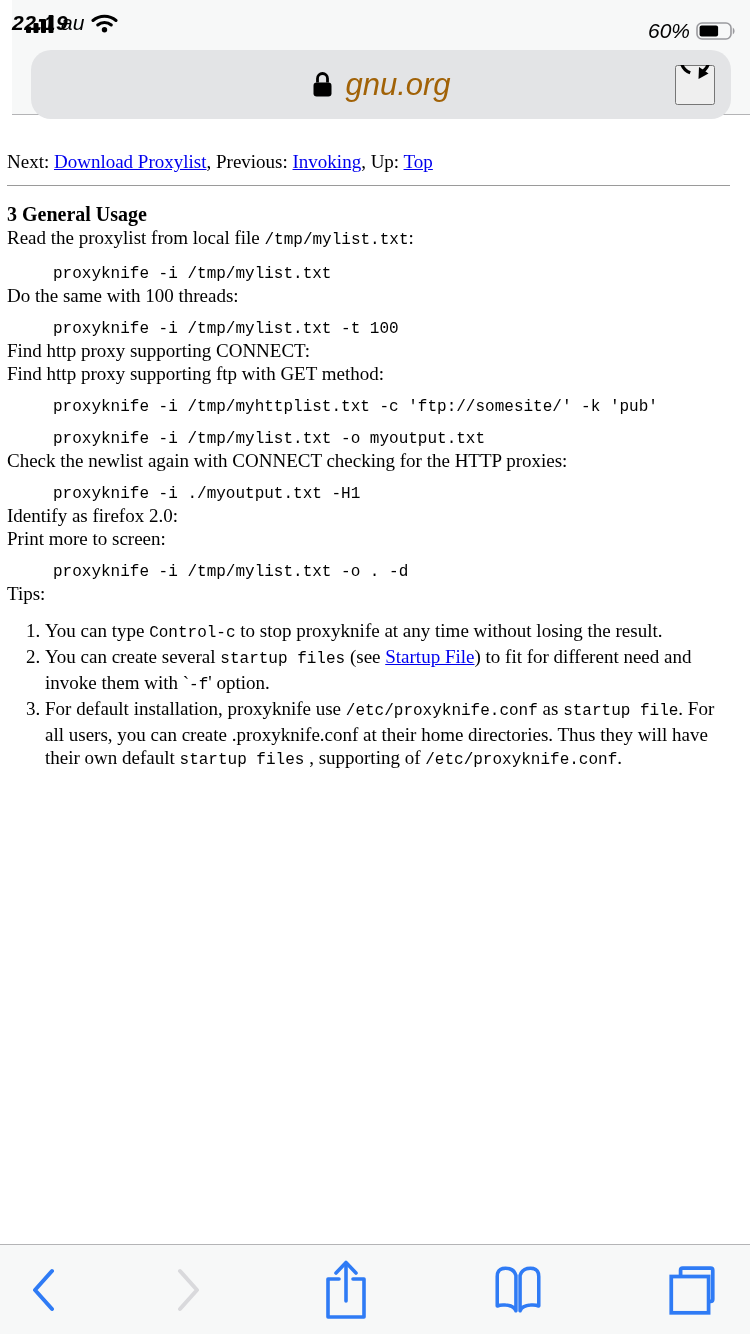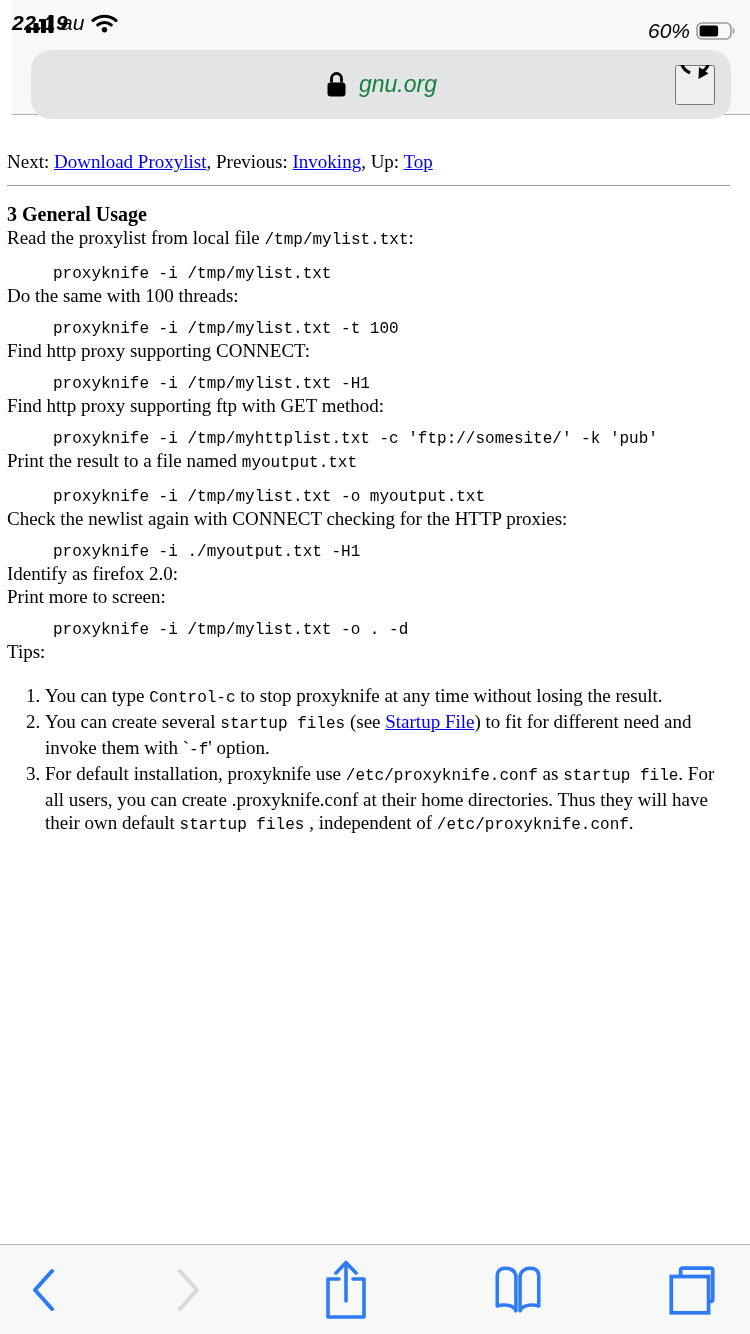--- a/index.html
+++ b/index.html
@@ -40,21 +40,21 @@
   }
   .sb-right { margin-left: auto; display: flex; align-items: center; gap: 6px; margin-top: 18px; }
   .sb-batt-pct { font-size: 21px; }
 
   .url-bar {
     position: absolute; top: 50px; left: 19px; right: 19px; height: 69px;
     background: var(--urlbar-bg); border-radius: 20px;
     display: flex; align-items: center; justify-content: center;
   }
   .url-center { display: flex; align-items: center; gap: 11px; }
-  .url-text { font-size: 23px; color: #15803d; }
+  .url-text { font-size: 31px; color: #a16207; }
   .reload-btn { position: absolute; right: 16px; top: 15px; width: 40px; height: 40px;
     display: flex; align-items: center; justify-content: center; }
 
   
   .doc {
     position: absolute; top: 140px; left: 0; right: 16px;
     padding: 0 4px 0 7px;
     font-size: 19px; line-height: 23px;
   }
   .doc a { color: var(--link-blue); text-decoration: underline; }
@@ -65,21 +65,21 @@
   code, pre {
     font-family: "Liberation Mono", "DejaVu Sans Mono", monospace;
     font-size: 16px;
   }
   pre.codeblock {
     margin: 12px 0 0 46px;
     line-height: 20px;
     white-space: pre;
     overflow: hidden;
   }
-  ol.tips-list { margin-top: 21px; padding-left: 38px; }
+  ol.tips-list { margin-top: 14px; padding-left: 38px; }
   ol.tips-list li { line-height: 23px; }
 
   
   .toolbar {
     position: absolute; left: 0; right: 0; bottom: 0; height: 90px;
     background: var(--chrome-bg);
     border-top: 1px solid var(--hairline);
     display: flex; align-items: center; justify-content: space-between;
     padding: 0 30px;
   }
@@ -149,42 +149,40 @@
 
   <h3 class="section-title">3 General Usage</h3>
 
   <p class="para"><span>Read the proxylist from local file </span><code>/tmp/mylist.txt</code><span>:</span></p>
   <pre class="codeblock">proxyknife -i /tmp/mylist.txt</pre>
 
   <p class="para">Do the same with 100 threads:</p>
   <pre class="codeblock">proxyknife -i /tmp/mylist.txt -t 100</pre>
 
   <p class="para">Find http proxy supporting CONNECT:</p>
-  <pre class="codeblock">proxyknife -i /tmp/mylist.txt -H1</pre>
 
   <p class="para">Find http proxy supporting ftp with GET method:</p>
   <pre class="codeblock">proxyknife -i /tmp/myhttplist.txt -c 'ftp://somesite/' -k 'pub'</pre>
 
-  <p class="para"><span>Print the result to a file named </span><code>myoutput.txt</code><span></span></p>
   <pre class="codeblock">proxyknife -i /tmp/mylist.txt -o myoutput.txt</pre>
 
   <p class="para">Check the newlist again with CONNECT checking for the HTTP proxies:</p>
   <pre class="codeblock">proxyknife -i ./myoutput.txt -H1</pre>
 
   <p class="para">Identify as firefox 2.0:</p>
 
   <p class="para">Print more to screen:</p>
   <pre class="codeblock">proxyknife -i /tmp/mylist.txt -o . -d</pre>
 
   <p class="para">Tips:</p>
 
   <ol class="tips-list">
     <li><span>You can type </span><code>Control-c</code><span> to stop proxyknife at any time without losing the result.</span></li>
     <li><span>You can create several </span><code>startup files</code><span> (see </span><a href="#">Startup File</a><span>) to fit for different need and invoke them with `</span><code>-f</code><span>' option.</span></li>
-    <li><span>For default installation, proxyknife use </span><code>/etc/proxyknife.conf</code><span> as </span><code>startup file</code><span>. For all users, you can create .proxyknife.conf at their home directories. Thus they will have their own default </span><code>startup files</code><span> , independent of </span><code>/etc/proxyknife.conf</code><span>.</span></li>
+    <li><span>For default installation, proxyknife use </span><code>/etc/proxyknife.conf</code><span> as </span><code>startup file</code><span>. For all users, you can create .proxyknife.conf at their home directories. Thus they will have their own default </span><code>startup files</code><span> , supporting of </span><code>/etc/proxyknife.conf</code><span>.</span></li>
   </ol>
 </main>
 
 <footer class="toolbar">
   <button class="tb-btn">
     <svg width="26" height="46" viewBox="0 0 26 46">
       <path d="M22 4 L5 23 L22 42" fill="none" stroke="#2F7BF5" stroke-width="4" stroke-linecap="round" stroke-linejoin="round"></path>
     </svg>
   </button>
   <button class="tb-btn">

